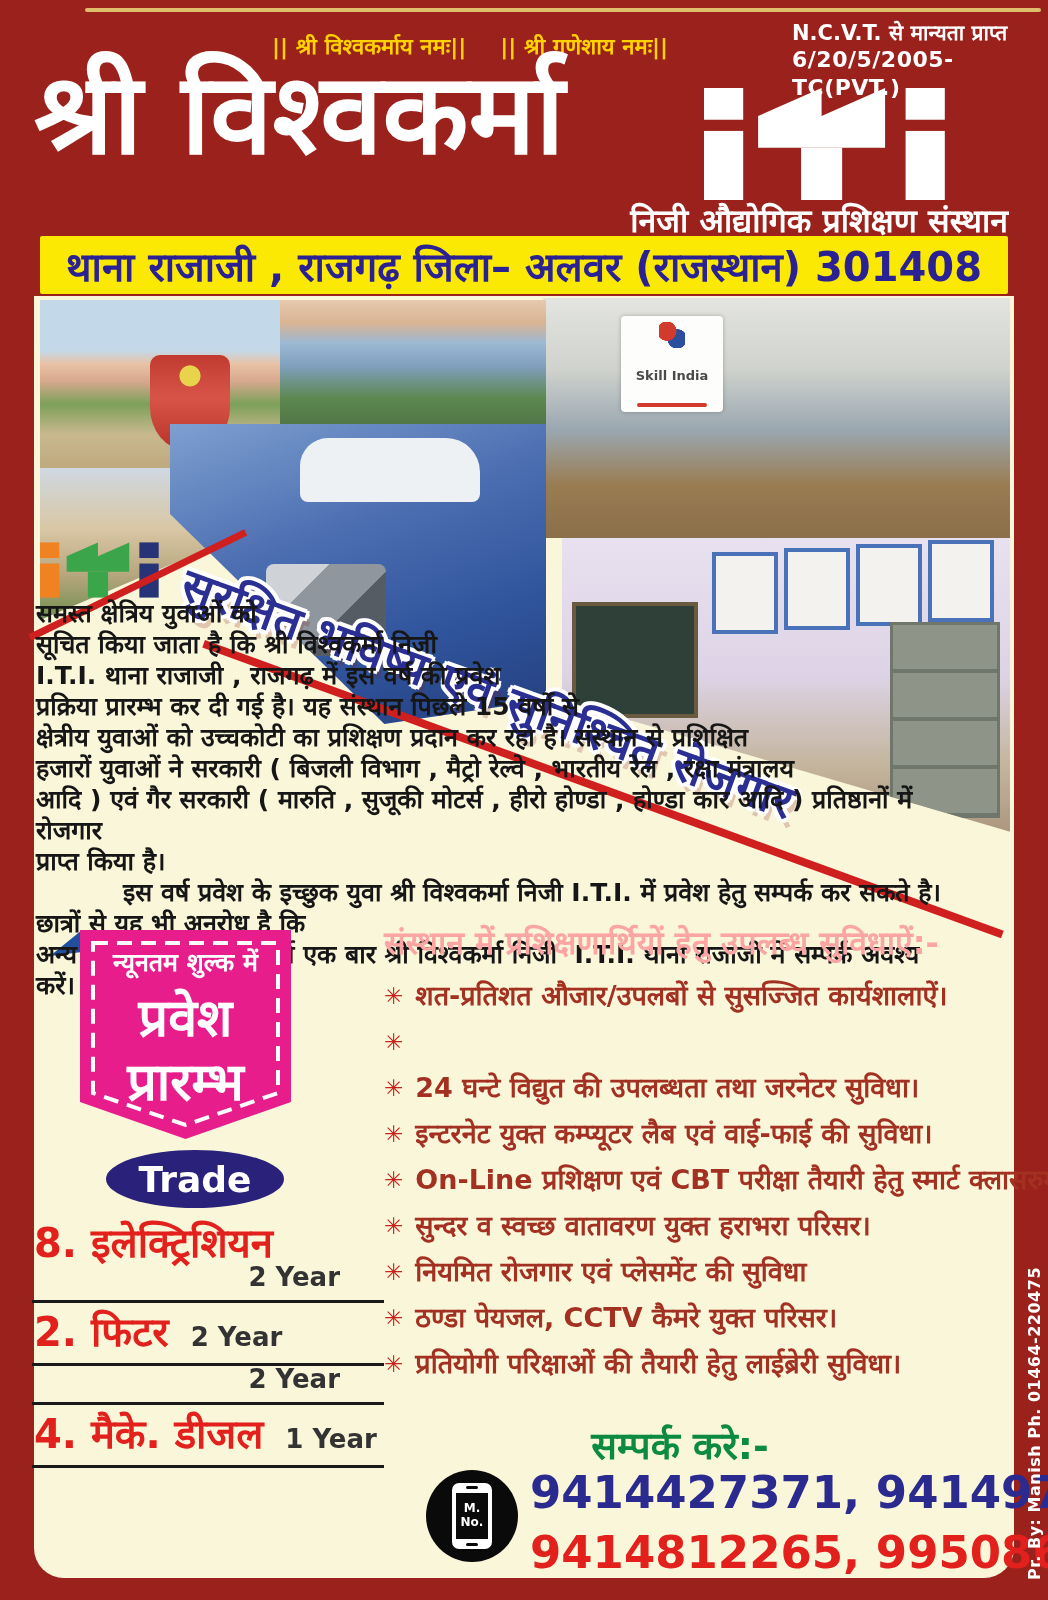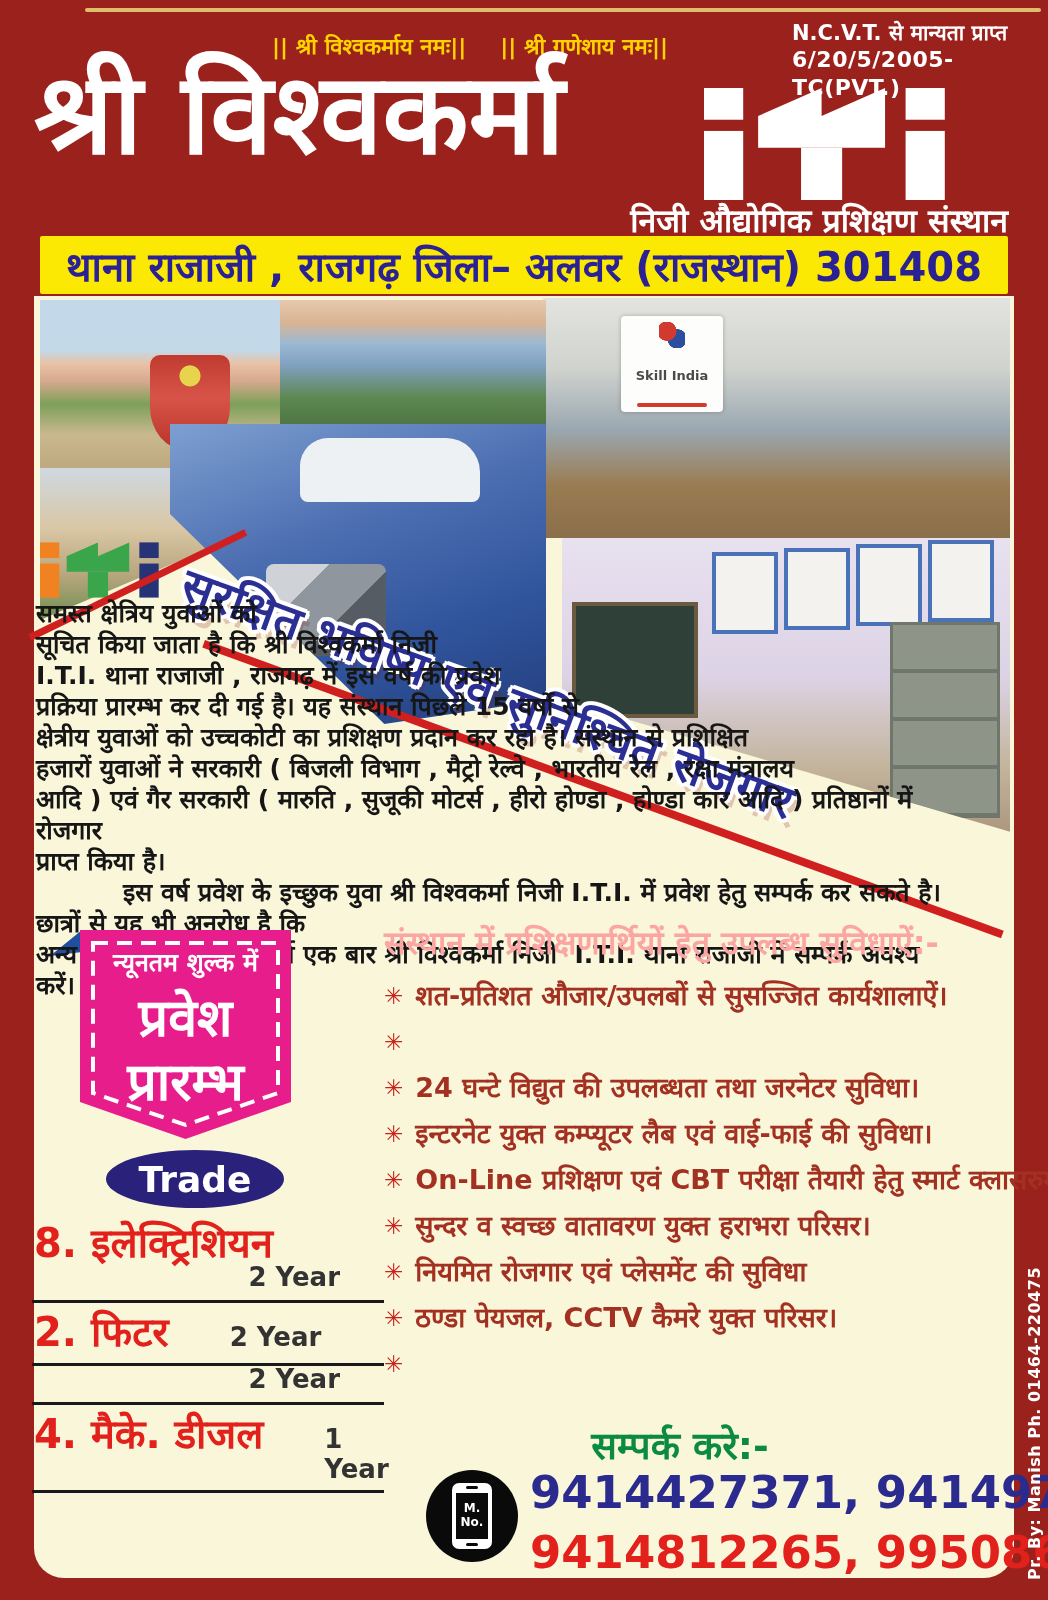--- a/index.html
+++ b/index.html
@@ -90,21 +90,21 @@
   .badge-corner{left:50px;top:930px;z-index:8;}
 
   .trade-oval{left:106px;top:1150px;width:178px;height:58px;background:#29217a;border-radius:50%;
     display:flex;align-items:center;justify-content:center;color:#fff;font-size:36px;font-weight:800;z-index:9;}
 
   
   .trades{left:32px;top:1214px;width:352px;z-index:9;}
   .trade-item{border-bottom:3px solid #1a1a1a;padding:4px 0 6px 2px;}
   .trade-line{display:flex;align-items:baseline;gap:22px;}
   .trade-name{color:#e2201c;font-size:40px;font-weight:800;white-space:nowrap;line-height:1.25;}
-  .trade-year{color:#333;font-size:26px;font-weight:600;padding-left:39px;}
+  .trade-year{color:#333;font-size:26px;font-weight:600;}
   .trade-year.right{display:block;text-align:right;margin:-6px 44px 2px 0;}
 
   
   .facilities{left:384px;top:920px;width:628px;z-index:9;}
   .fac-heading{color:#fca5a5;font-size:32px;font-weight:800;margin-bottom:14px;white-space:nowrap;}
   .fac-row{display:flex;align-items:flex-start;gap:12px;min-height:46px;}
   .fac-bullet{color:#c8231a;font-size:23px;line-height:38px;}
   .fac-text{color:#a33122;font-size:27px;font-weight:700;line-height:38px;white-space:nowrap;}
 
   
@@ -283,20 +283,21 @@
   <div class="fac-row">
     <span class="fac-bullet">✳</span>
     <span class="fac-text">नियमित रोजगार एवं प्लेसमेंट की सुविधा</span>
   </div>
   <div class="fac-row">
     <span class="fac-bullet">✳</span>
     <span class="fac-text">ठण्डा पेयजल, CCTV कैमरे युक्त परिसर।</span>
   </div>
   <div class="fac-row">
     <span class="fac-bullet">✳</span>
+    <span class="fac-text">प्रतियोगी परिक्षाओं की तैयारी हेतु लाईब्रेरी सुविधा।</span>
   </div>
 </div>
 
 <div class="abs contact-heading">सम्पर्क करे:-</div>
 <div class="abs phone-badge">
   <div class="phone-shape">
     <div class="phone-screen">
       <span>M.</span>
       <span>No.</span>
     </div>

